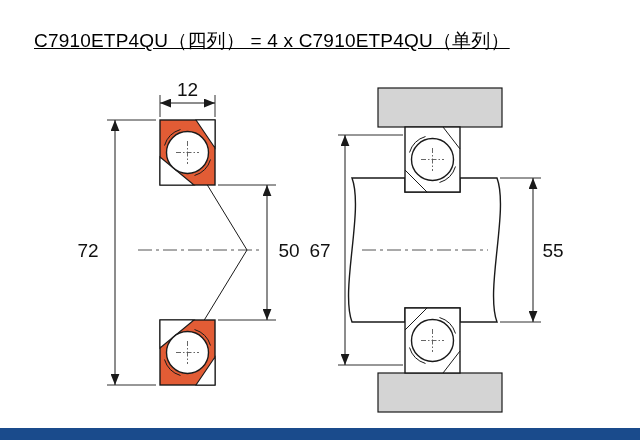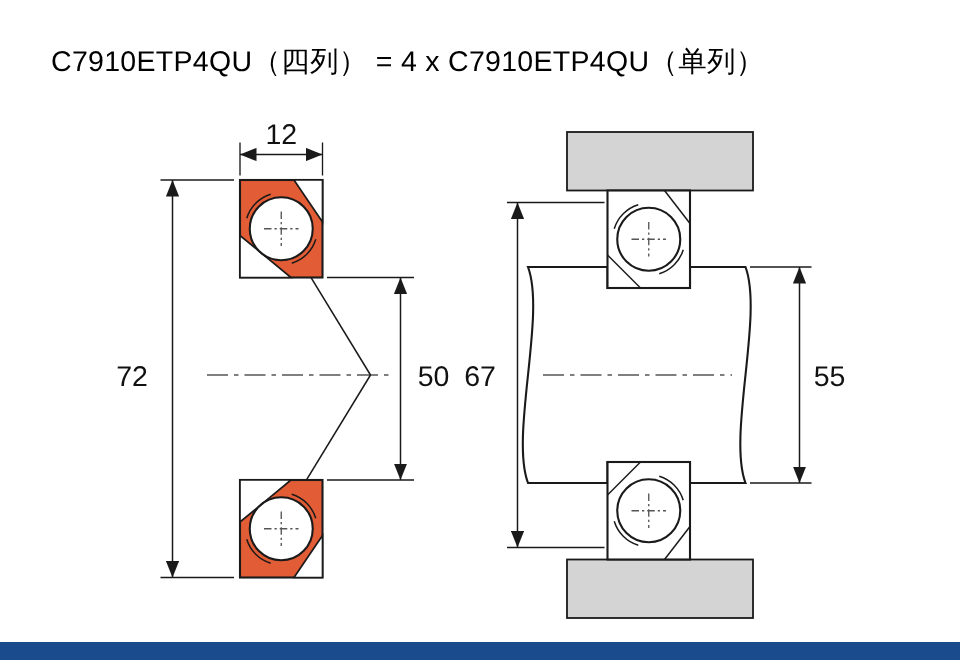--- a/index.html
+++ b/index.html
@@ -6,21 +6,21 @@
   .page{
     position:relative;
     width:640px;height:440px;
     background:var(--background,#fff);
     overflow:hidden;
     font-family:"Liberation Sans","DejaVu Sans",sans-serif;
   }
   .title{
     position:absolute;left:34px;top:28px;
     font-size:19px;font-weight:500;color:#000;
-    white-space:nowrap;letter-spacing:0.2px;
+    white-space:nowrap;letter-spacing:0.2px;text-decoration:underline;
   }
   .drawing{position:absolute;left:0;top:0;}
   .footer-bar{
     position:absolute;left:0;bottom:0;width:640px;height:12px;
     background:var(--footer-blue,#1a4b8c);
   }
   svg{font-family:"Liberation Sans","DejaVu Sans",sans-serif;}
   .outline{fill:#ffffff;stroke:#1a1a1a;stroke-width:1.4;}
   .cage{fill:var(--cage-orange,#e25c35);stroke:#1a1a1a;stroke-width:1.4;}
   .whitepart{fill:#ffffff;stroke:#1a1a1a;stroke-width:1.1;}

